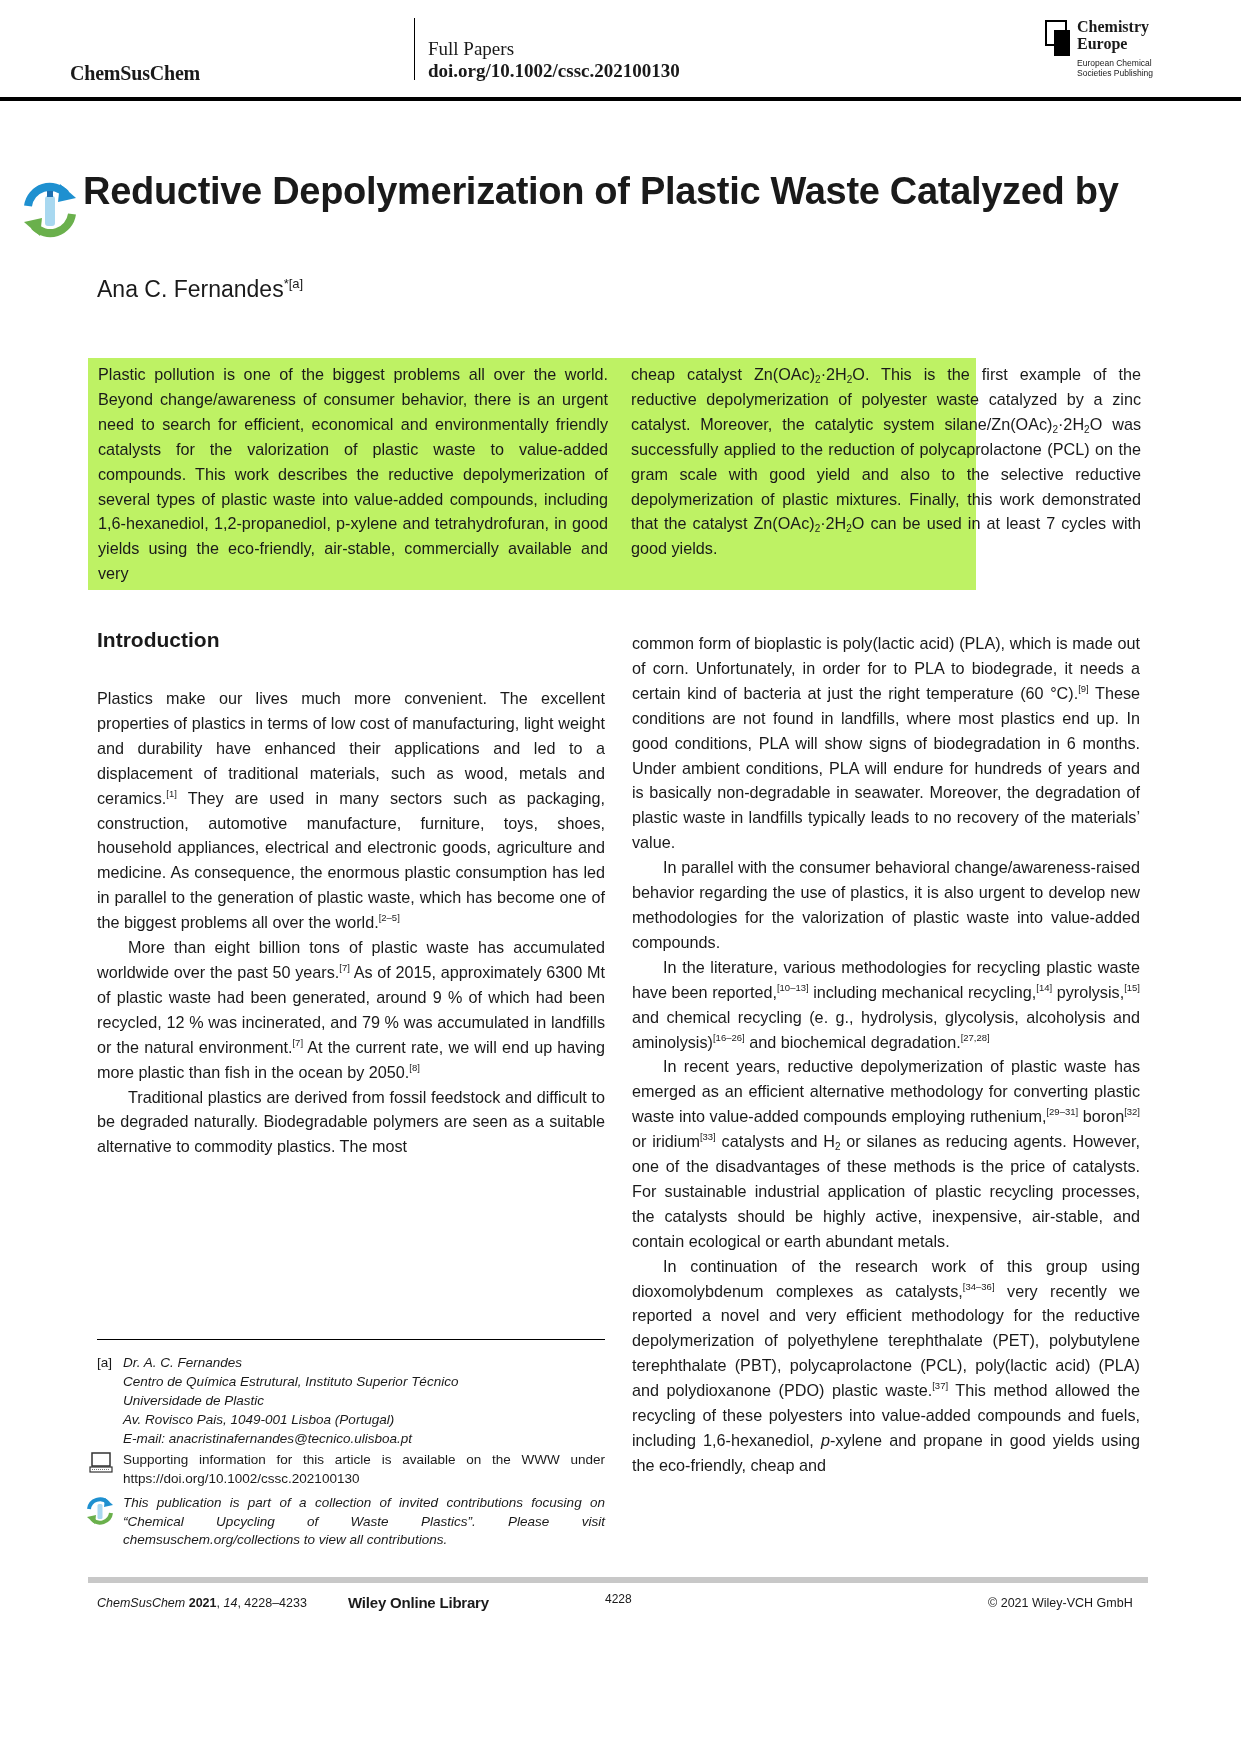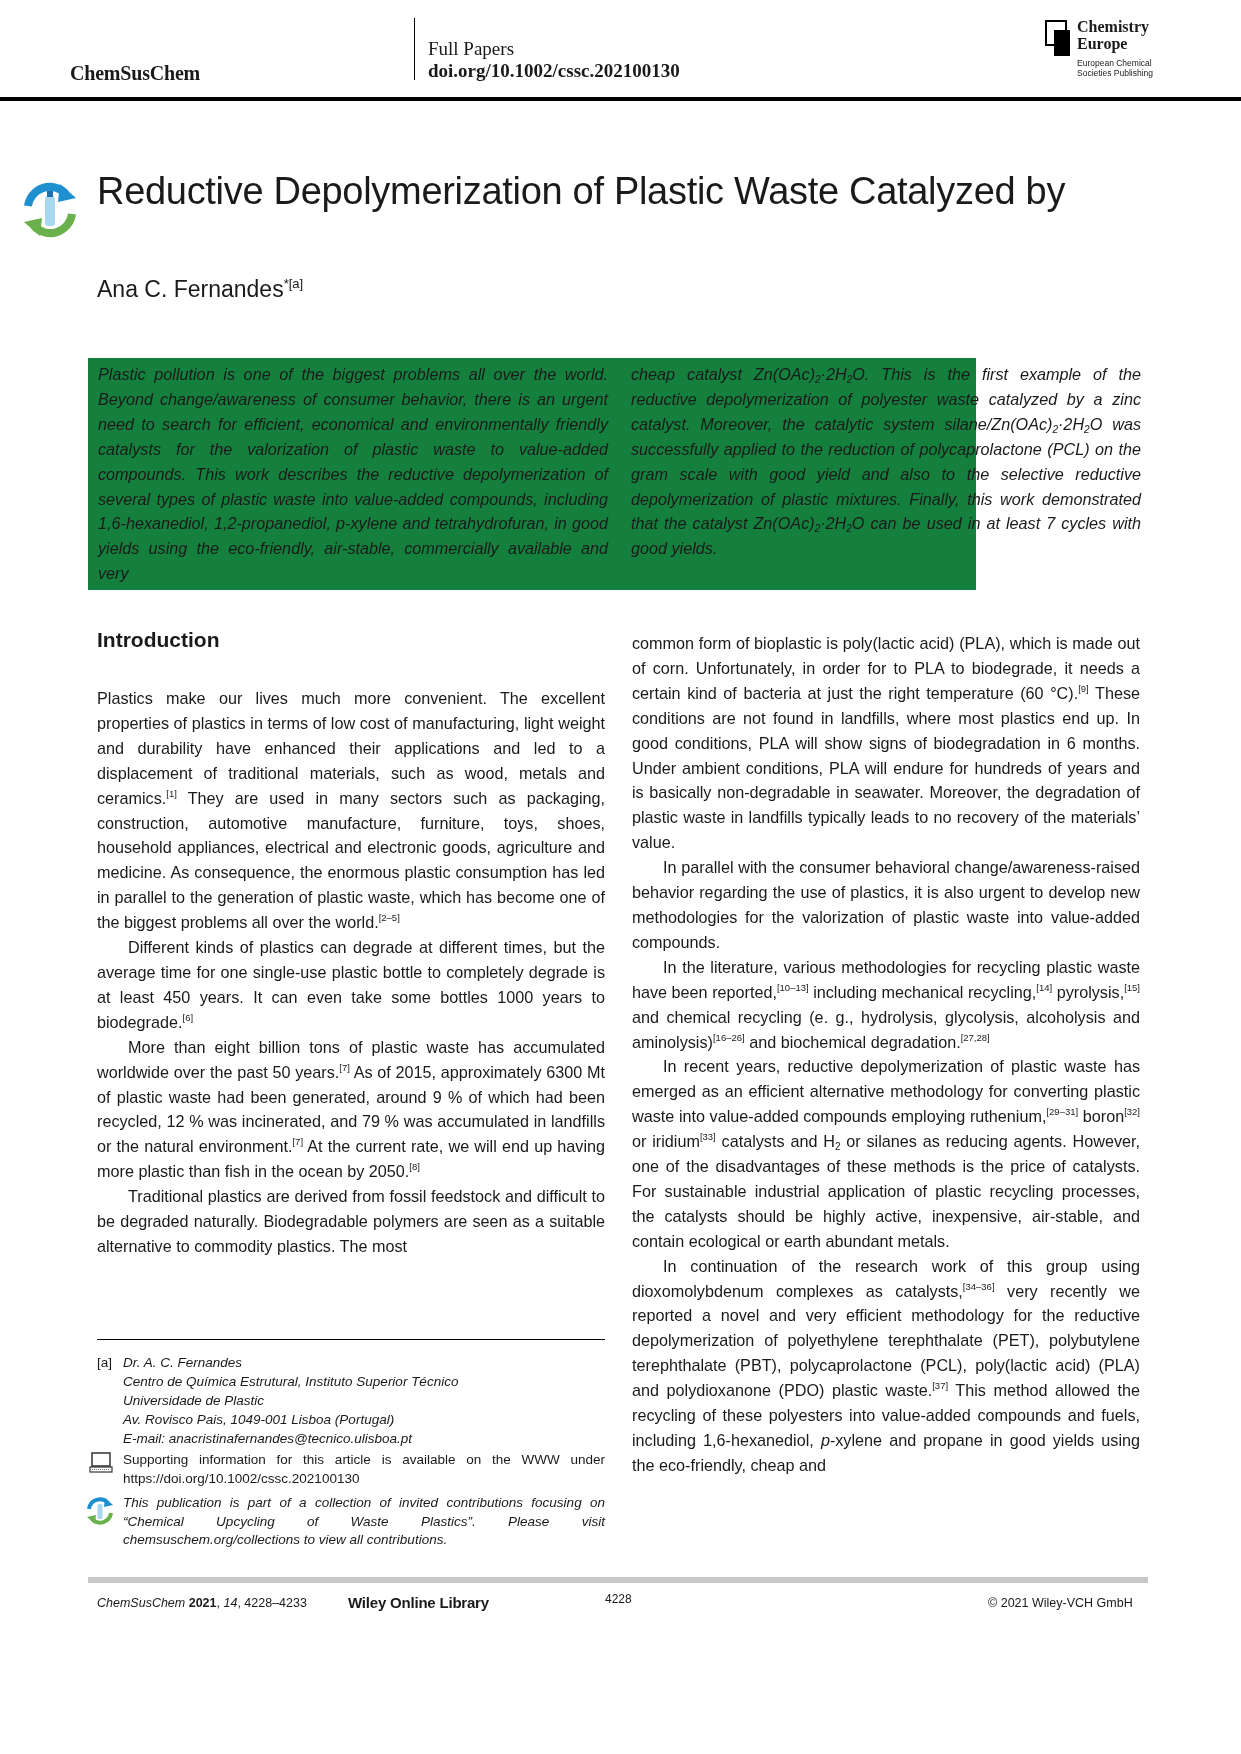--- a/index.html
+++ b/index.html
@@ -15,27 +15,27 @@
   .hdr-logo { left:1045px; top:18px; width:130px; height:60px; }
   .logo-mark { position:absolute; left:0; top:2px; width:30px; height:36px; }
   .logo-mark .sq1 { position:absolute; left:0; top:0; width:18px; height:22px; border:2px solid #000; background:#fff; }
   .logo-mark .sq2 { position:absolute; left:9px; top:10px; width:16px; height:26px; background:#000; }
   .logo-title { position:absolute; left:32px; top:0; font-family:"Liberation Serif","DejaVu Serif",serif; font-weight:bold; font-size:16px; line-height:17px; }
   .logo-sub { position:absolute; left:32px; top:40px; font-size:8.5px; line-height:10px; }
   .hdr-rule { left:0; top:97px; width:1241px; height:4px; background:#000; }
 
   
   .title-icon { left:20px; top:180px; width:60px; height:60px; }
-  .title { left:97px; top:170px; font-size:38px; font-weight:normal; line-height:42px; letter-spacing:-0.3px; width:1080px; }
+  .title { left:83px; top:170px; font-size:38px; font-weight:bold; line-height:42px; letter-spacing:-0.3px; width:1080px; }
   .title sub { font-size:24px; vertical-align:-6px; line-height:0; }
   .author { left:97px; top:276px; font-size:23px; }
   .author sup { font-size:13px; vertical-align:9px; line-height:0; }
 
   
-  .abstract { left:88px; top:358px; width:888px; height:232px; background:#15803d;font-style:italic; }
+  .abstract { left:88px; top:358px; width:888px; height:232px; background:#bef264; }
   .abs-col { position:absolute; top:4px; width:510px; font-size:16.2px; line-height:24.9px; text-align:justify; }
   .abs-col.left { left:10px; }
   .abs-col.right { left:543px; }
   .abs-col.left p, .abs-col.right p { margin:0; }
   .abs-col.left p { text-align-last:justify; }
 
   sub.s { font-size:10px; vertical-align:-3px; line-height:0; }
   sup.r { font-size:9.5px; vertical-align:7px; line-height:0; }
 
   
@@ -110,21 +110,20 @@
   </div>
   <div class="abs-col right">
     <p><span>cheap catalyst Zn(OAc)</span><sub class="s">2</sub><span>·2H</span><sub class="s">2</sub><span>O. This is the first example of the reductive depolymerization of polyester waste catalyzed by a zinc catalyst. Moreover, the catalytic system silane/Zn(OAc)</span><sub class="s">2</sub><span>·2H</span><sub class="s">2</sub><span>O was successfully applied to the reduction of polycaprolactone (PCL) on the gram scale with good yield and also to the selective reductive depolymerization of plastic mixtures. Finally, this work demonstrated that the catalyst Zn(OAc)</span><sub class="s">2</sub><span>·2H</span><sub class="s">2</sub><span>O can be used in at least 7 cycles with good yields.</span></p>
   </div>
 </div>
 
 <div class="abs section-h">Introduction</div>
 
 <div class="abs col col-left">
   <p><span>Plastics make our lives much more convenient. The excellent properties of plastics in terms of low cost of manufacturing, light weight and durability have enhanced their applications and led to a displacement of traditional materials, such as wood, metals and ceramics.</span><sup class="r">[1]</sup><span> They are used in many sectors such as packaging, construction, automotive manufacture, furniture, toys, shoes, household appliances, electrical and electronic goods, agriculture and medicine. As consequence, the enormous plastic consumption has led in parallel to the generation of plastic waste, which has become one of the biggest problems all over the world.</span><sup class="r">[2–5]</sup></p>
-  <p class="ind"><span>Different kinds of plastics can degrade at different times, but the average time for one single-use plastic bottle to completely degrade is at least 450 years. It can even take some bottles 1000 years to biodegrade.</span><sup class="r">[6]</sup></p>
   <p class="ind"><span>More than eight billion tons of plastic waste has accumulated worldwide over the past 50 years.</span><sup class="r">[7]</sup><span> As of 2015, approximately 6300 Mt of plastic waste had been generated, around 9 % of which had been recycled, 12 % was incinerated, and 79 % was accumulated in landfills or the natural environment.</span><sup class="r">[7]</sup><span> At the current rate, we will end up having more plastic than fish in the ocean by 2050.</span><sup class="r">[8]</sup></p>
   <p class="ind"><span>Traditional plastics are derived from fossil feedstock and difficult to be degraded naturally. Biodegradable polymers are seen as a suitable alternative to commodity plastics. The most</span></p>
 </div>
 
 <div class="abs col col-right">
   <p><span>common form of bioplastic is poly(lactic acid) (PLA), which is made out of corn. Unfortunately, in order for to PLA to biodegrade, it needs a certain kind of bacteria at just the right temperature (60 °C).</span><sup class="r">[9]</sup><span> These conditions are not found in landfills, where most plastics end up. In good conditions, PLA will show signs of biodegradation in 6 months. Under ambient conditions, PLA will endure for hundreds of years and is basically non-degradable in seawater. Moreover, the degradation of plastic waste in landfills typically leads to no recovery of the materials’ value.</span></p>
   <p class="ind">In parallel with the consumer behavioral change/awareness-raised behavior regarding the use of plastics, it is also urgent to develop new methodologies for the valorization of plastic waste into value-added compounds.</p>
   <p class="ind"><span>In the literature, various methodologies for recycling plastic waste have been reported,</span><sup class="r">[10–13]</sup><span> including mechanical recycling,</span><sup class="r">[14]</sup><span> pyrolysis,</span><sup class="r">[15]</sup><span> and chemical recycling (e. g., hydrolysis, glycolysis, alcoholysis and aminolysis)</span><sup class="r">[16–26]</sup><span> and biochemical degradation.</span><sup class="r">[27,28]</sup></p>
   <p class="ind"><span>In recent years, reductive depolymerization of plastic waste has emerged as an efficient alternative methodology for converting plastic waste into value-added compounds employing ruthenium,</span><sup class="r">[29–31]</sup><span> boron</span><sup class="r">[32]</sup><span> or iridium</span><sup class="r">[33]</sup><span> catalysts and H</span><sub class="s">2</sub><span> or silanes as reducing agents. However, one of the disadvantages of these methods is the price of catalysts. For sustainable industrial application of plastic recycling processes, the catalysts should be highly active, inexpensive, air-stable, and contain ecological or earth abundant metals.</span></p>
   <p class="ind"><span>In continuation of the research work of this group using dioxomolybdenum complexes as catalysts,</span><sup class="r">[34–36]</sup><span> very recently we reported a novel and very efficient methodology for the reductive depolymerization of polyethylene terephthalate (PET), polybutylene terephthalate (PBT), polycaprolactone (PCL), poly(lactic acid) (PLA) and polydioxanone (PDO) plastic waste.</span><sup class="r">[37]</sup><span> This method allowed the recycling of these polyesters into value-added compounds and fuels, including 1,6-hexanediol, </span><i>p</i><span>-xylene and propane in good yields using the eco-friendly, cheap and</span></p>

